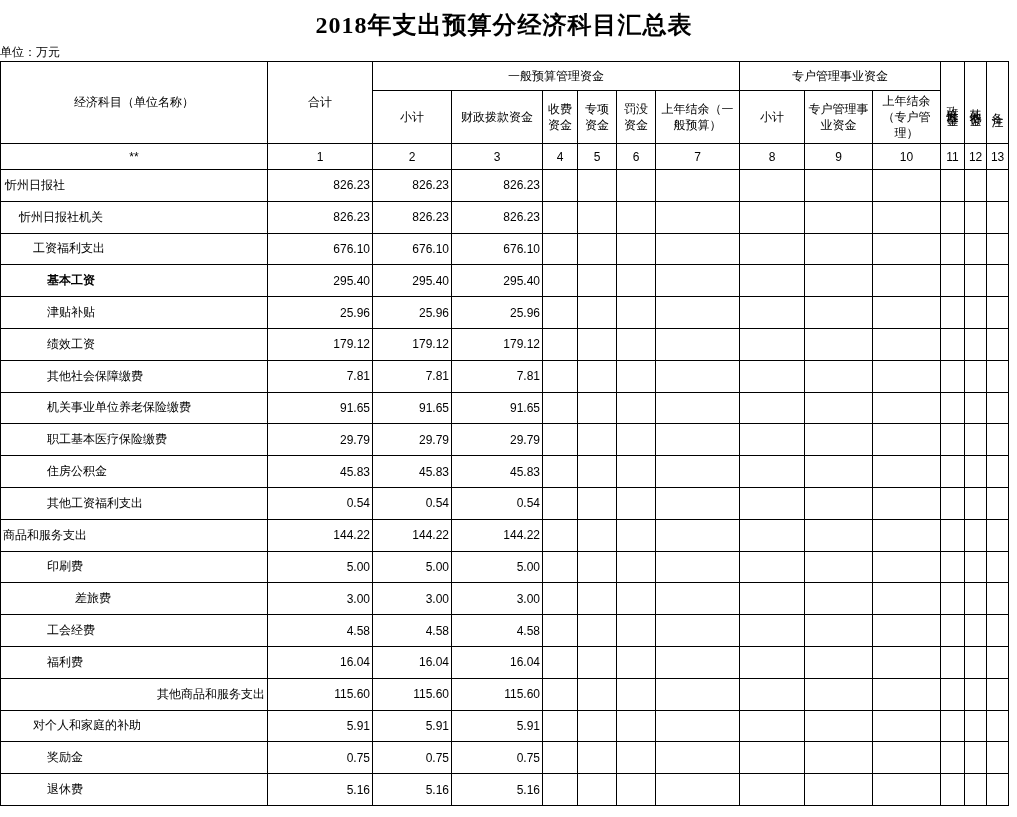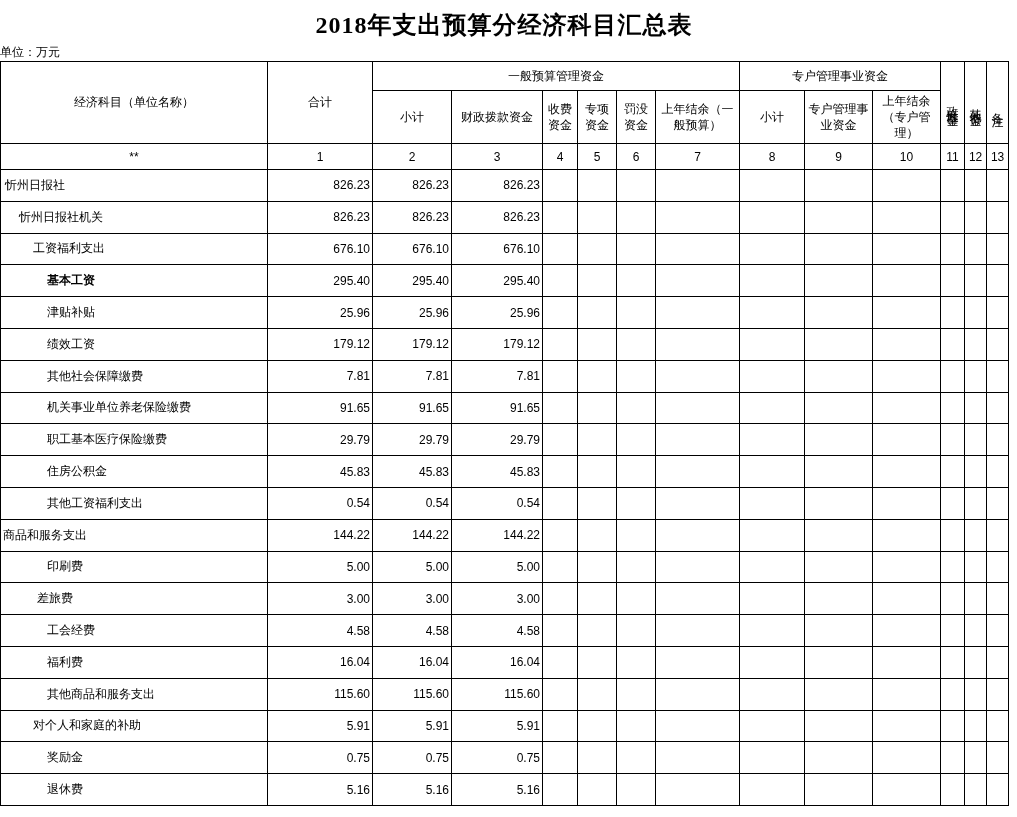--- a/index.html
+++ b/index.html
@@ -324,21 +324,21 @@
           <td class="c-num"></td>
           <td class="c-num"></td>
           <td class="c-num"></td>
           <td class="c-num"></td>
           <td class="c-num"></td>
           <td class="c-num"></td>
           <td class="c-num"></td>
           <td class="c-num"></td>
         </tr>
         <tr class="data-row">
-          <td class="c-label" style="padding-left: 36px; font-family: Liberation Mono, monospace;">差旅费</td>
+          <td class="c-label" style="padding-left: 74px; font-family: Liberation Mono, monospace;">差旅费</td>
           <td class="c-num">3.00</td>
           <td class="c-num">3.00</td>
           <td class="c-num">3.00</td>
           <td class="c-num"></td>
           <td class="c-num"></td>
           <td class="c-num"></td>
           <td class="c-num"></td>
           <td class="c-num"></td>
           <td class="c-num"></td>
           <td class="c-num"></td>
@@ -372,21 +372,21 @@
           <td class="c-num"></td>
           <td class="c-num"></td>
           <td class="c-num"></td>
           <td class="c-num"></td>
           <td class="c-num"></td>
           <td class="c-num"></td>
           <td class="c-num"></td>
           <td class="c-num"></td>
         </tr>
         <tr class="data-row">
-          <td class="c-label" style="padding-left: 46px;">其他商品和服务支出</td>
+          <td class="c-label" style="padding-left: 36px; text-align: right;">其他商品和服务支出</td>
           <td class="c-num">115.60</td>
           <td class="c-num">115.60</td>
           <td class="c-num">115.60</td>
           <td class="c-num"></td>
           <td class="c-num"></td>
           <td class="c-num"></td>
           <td class="c-num"></td>
           <td class="c-num"></td>
           <td class="c-num"></td>
           <td class="c-num"></td>

